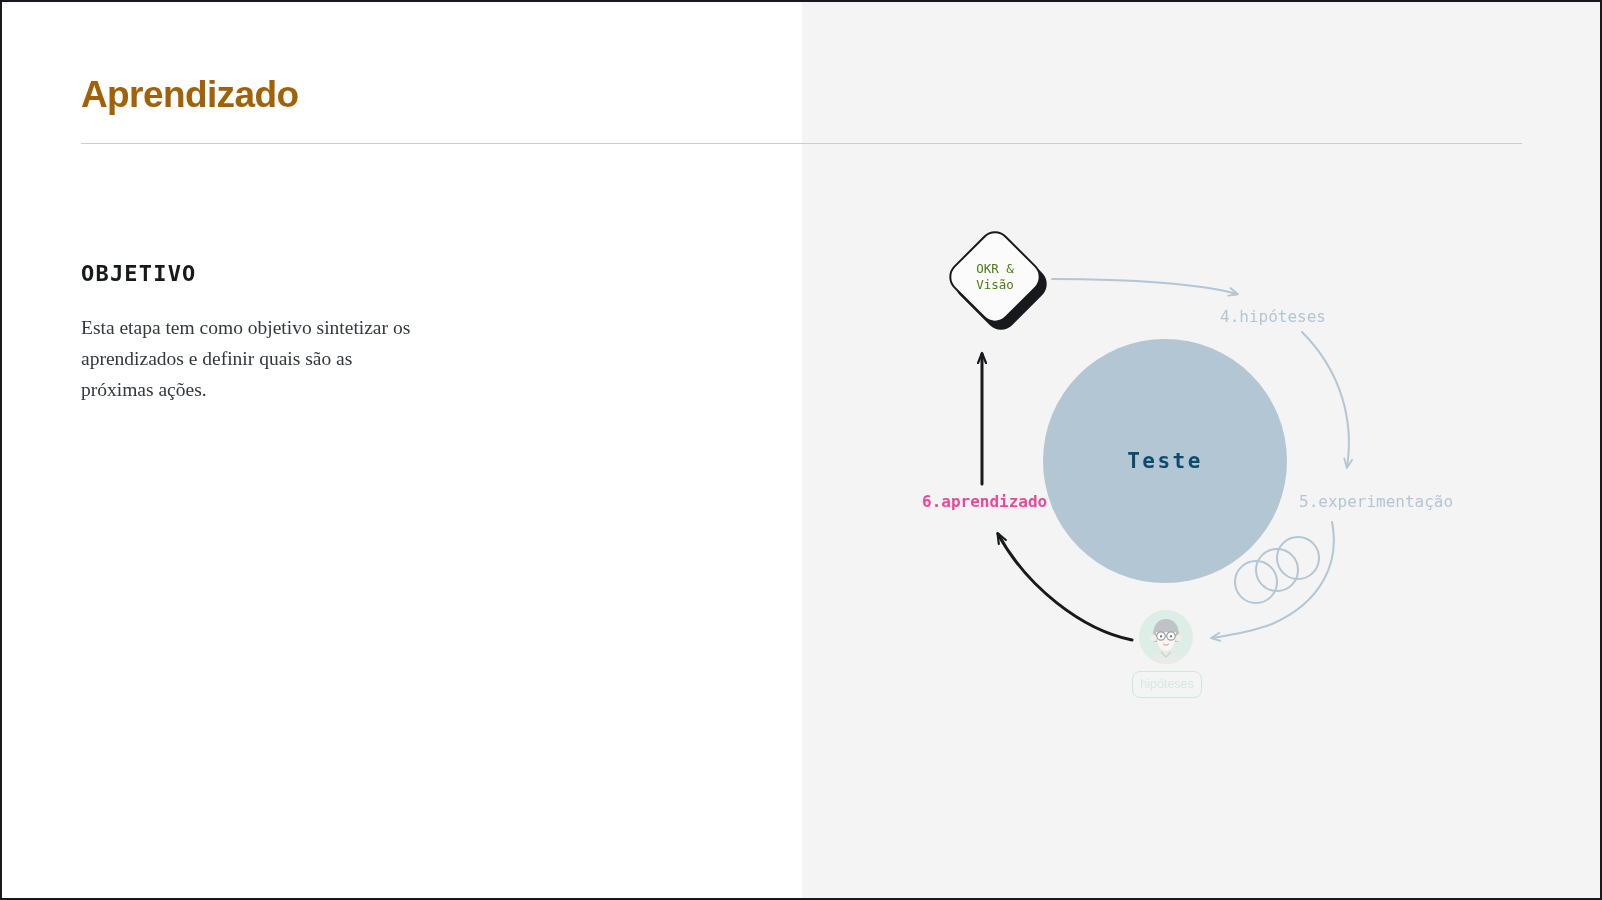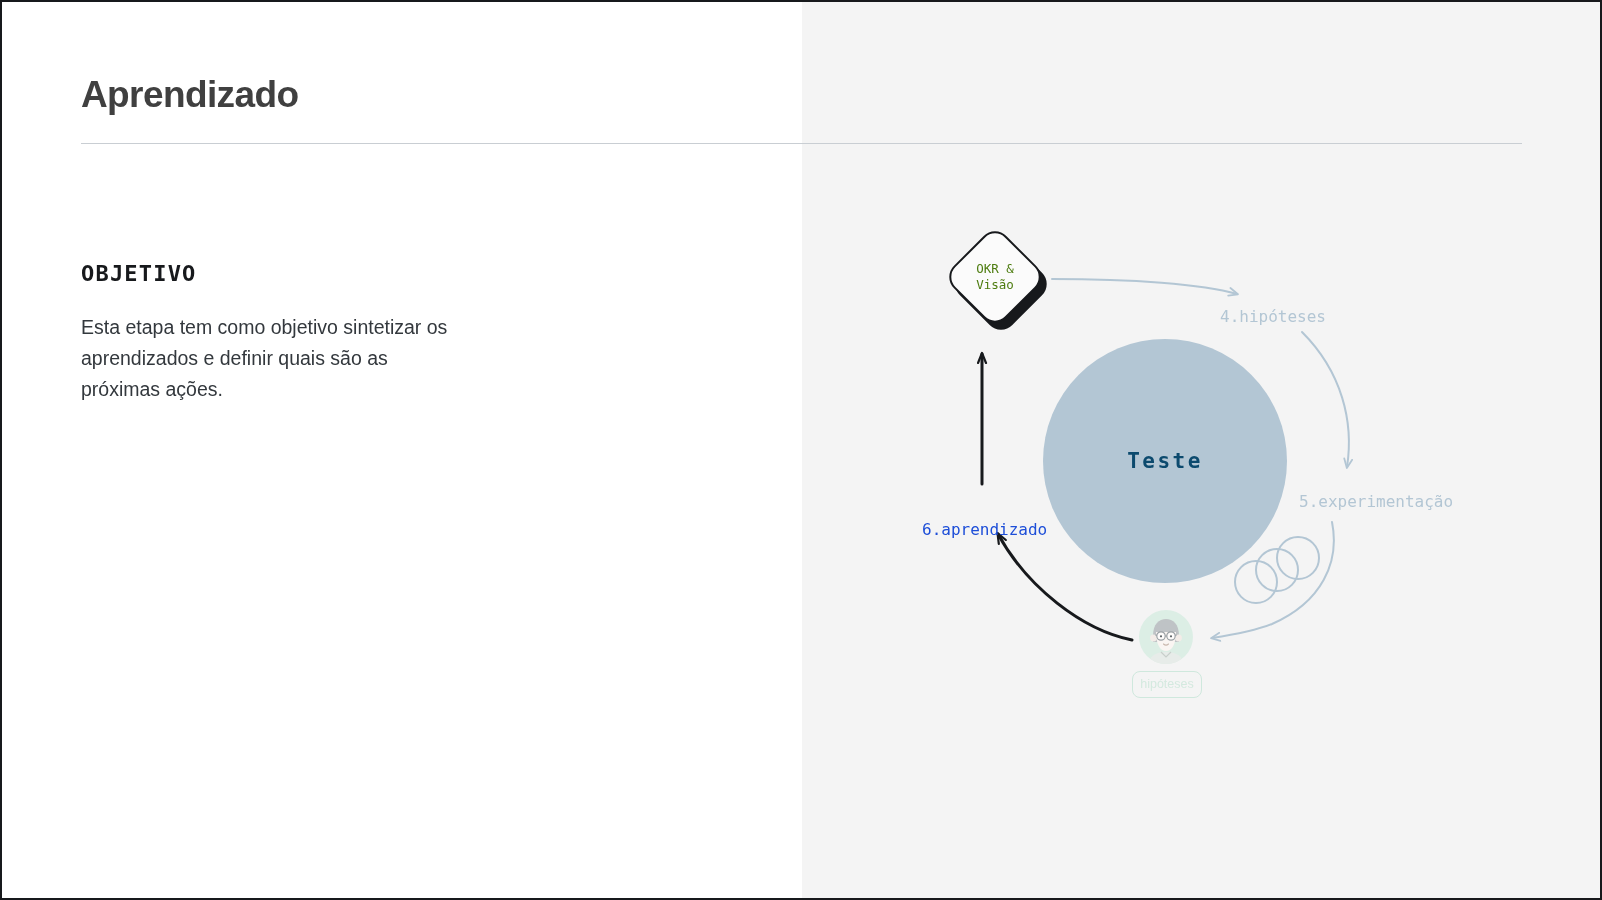--- a/index.html
+++ b/index.html
@@ -39,38 +39,38 @@
   }
 
   
   .slide-title {
     position: absolute;
     left: 79px; top: 72px;
     font-family: "Liberation Sans", sans-serif;
     font-size: 37px;
     font-weight: bold;
     letter-spacing: -0.6px;
-    color: #404040;
+    color: #a16207;
     white-space: nowrap;
   }
   .objective-heading {
     position: absolute;
     left: 79px; top: 259px;
     font-family: "DejaVu Sans Mono", monospace;
     font-size: 22px;
     font-weight: bold;
     letter-spacing: 1.2px;
     color: #17191c;
     white-space: nowrap;
   }
   .objective-body {
     position: absolute;
     left: 79px; top: 310px;
     width: 560px;
-    font-family: Liberation Sans, sans-serif;
+    font-family: Liberation Serif, serif;
     font-size: 19.5px;
     line-height: 31px;
     color: #33383d;
     white-space: pre-line;
   }
 
   
   .diagram {
     position: absolute;
     left: 800px; top: 0;
@@ -147,23 +147,22 @@
 
   
   .step-label {
     position: absolute;
     font-family: "DejaVu Sans Mono", monospace;
     font-size: 16px;
     white-space: nowrap;
   }
   .step-label.muted { color: #b3c6d4; }
   .step-label.active {
-    color: #1d4ed8;
-    font-weight: normal;
-    margin-top: 28px;
+    color: #ec4899;
+    font-weight: bold;
   }
   .label-hipoteses { left: 418px; top: 305px; }
   .label-experimentacao { left: 497px; top: 490px; }
   .label-aprendizado { left: 120px; top: 490px; }
 
   
   .avatar {
     position: absolute;
     left: 337px; top: 608px;
     width: 54px; height: 54px;

